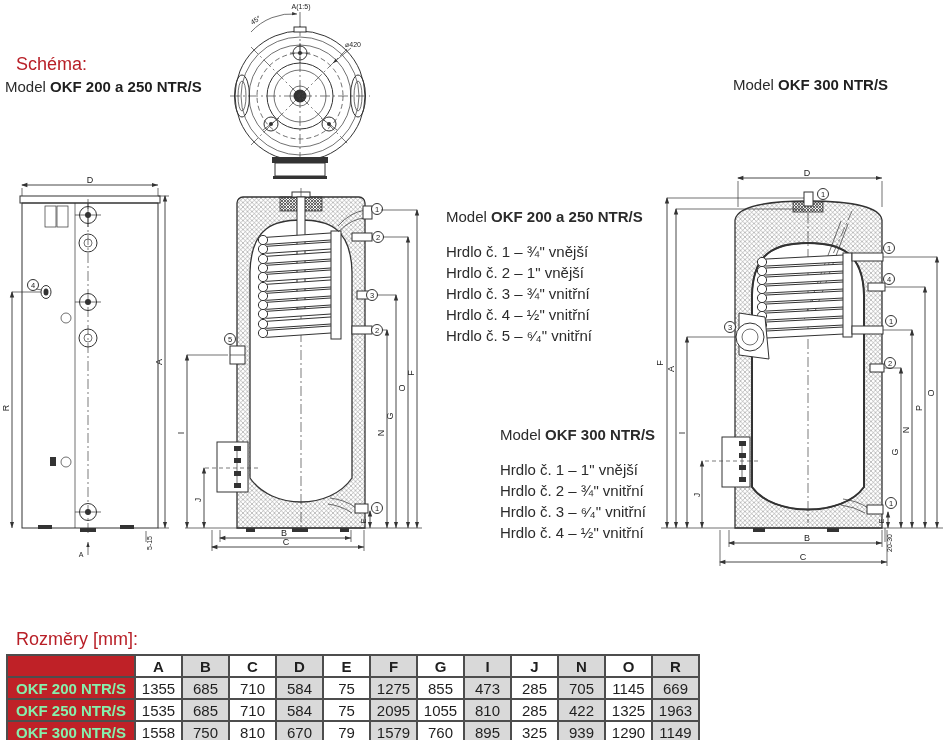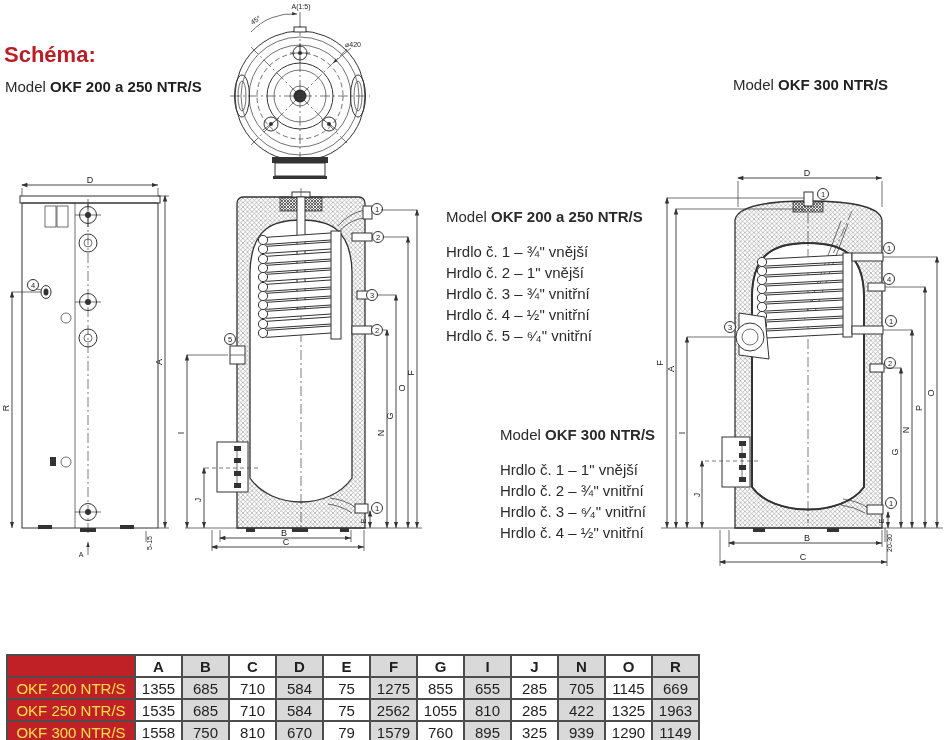--- a/index.html
+++ b/index.html
@@ -1,18 +1,18 @@
 <!DOCTYPE html>
 <html><head>
 <meta charset="utf-8">
 <style>
   html,body{margin:0;padding:0;background:#fff;}
   .page{position:relative;width:948px;height:740px;background:#fff;overflow:hidden;
         font-family:"Liberation Sans",sans-serif;color:#2b2b2b;}
-  .heading{position:absolute;font-size:22px;font-weight:bold;color:#b81f27;margin:0;}
+  .heading{position:absolute;font-size:18px;font-weight:normal;color:#b81f27;margin:12px;}
   .model-label{position:absolute;font-size:15px;color:#2b2b2b;white-space:nowrap;}
   .model-label b{color:#1f1f1f;}
   .spec-block{position:absolute;font-size:15px;line-height:21px;color:#2b2b2b;white-space:nowrap;}
   .spec-block .spec-title{margin-bottom:14px;}
   svg{position:absolute;overflow:visible;}
   
   .ln{stroke:#333;stroke-width:1;fill:none;}
   .thin{stroke:#333;stroke-width:0.7;fill:none;}
   .dim{stroke:#333;stroke-width:0.9;fill:none;marker-start:url(#mS);marker-end:url(#mE);}
   .cl{stroke:#444;stroke-width:0.7;fill:none;stroke-dasharray:10 3 2 3;}
@@ -22,21 +22,21 @@
   .tm{font:9px "Liberation Sans",sans-serif;fill:#222;text-anchor:middle;}
   .tc{font:7.5px "Liberation Sans",sans-serif;fill:#222;text-anchor:middle;}
   .ts{font:7px "Liberation Sans",sans-serif;fill:#222;text-anchor:middle;}
   
   .dims-table{position:absolute;left:6px;top:654px;border-collapse:collapse;
               font-family:"Liberation Sans",sans-serif;font-size:15px;color:#1f1f1f;}
   .dims-table th,.dims-table td{border:2px solid #4d4d4d;text-align:center;
               height:20px;padding:0 4px;min-width:37px;background:#fff;}
   .dims-table th{font-weight:bold;}
   .dims-table .g{background:#d9d9d9;}
-  .dims-table .red{background:#bf2127;color:#fde047;font-weight:normal;width:118px;}
+  .dims-table .red{background:#bf2127;color:#86efac;font-weight:bold;width:118px;}
 </style>
 </head>
 <body>
 
 <div class="page">
 
   <svg width="0" height="0" style="position:absolute">
     <defs>
       <marker id="mE" markerWidth="8" markerHeight="6" refX="7" refY="3" orient="auto">
         <path d="M0,0.6 L7,3 L0,5.4 Z" fill="#333"></path>
@@ -438,20 +438,21 @@
         <line class="thin" x1="232" y1="365" x2="232" y2="401"></line>
       <line class="dim" x1="65" y1="397" x2="232" y2="397"></line>
       <text class="tm" x="148" y="395">C</text>
     </g>
     <g>
       <rect class="dk" x="98" y="363" width="12" height="4"></rect>
       <rect class="dk" x="172" y="363" width="12" height="4"></rect>
     </g>
   </svg>
 
+  <h2 class="heading" style="left:4px;top:617px;">Rozměry [mm]:</h2>
 
   <table class="dims-table">
     <tbody>
         <tr>
       <th class="red"></th>
       <th>A</th>
       <th class="g">B</th>
       <th>C</th>
       <th class="g">D</th>
       <th>E</th>
@@ -465,34 +466,34 @@
     </tr>
     <tr>
       <td class="red">OKF 200 NTR/S</td>
       <td>1355</td>
       <td class="g">685</td>
       <td>710</td>
       <td class="g">584</td>
       <td>75</td>
       <td class="g">1275</td>
       <td>855</td>
-      <td class="g">655</td>
+      <td class="g">473</td>
       <td>285</td>
       <td class="g">705</td>
       <td>1145</td>
       <td class="g">669</td>
     </tr>
     <tr>
       <td class="red">OKF 250 NTR/S</td>
       <td>1535</td>
       <td class="g">685</td>
       <td>710</td>
       <td class="g">584</td>
       <td>75</td>
-      <td class="g">2562</td>
+      <td class="g">2095</td>
       <td>1055</td>
       <td class="g">810</td>
       <td>285</td>
       <td class="g">422</td>
       <td>1325</td>
       <td class="g">1963</td>
     </tr>
     <tr>
       <td class="red">OKF 300 NTR/S</td>
       <td>1558</td>

